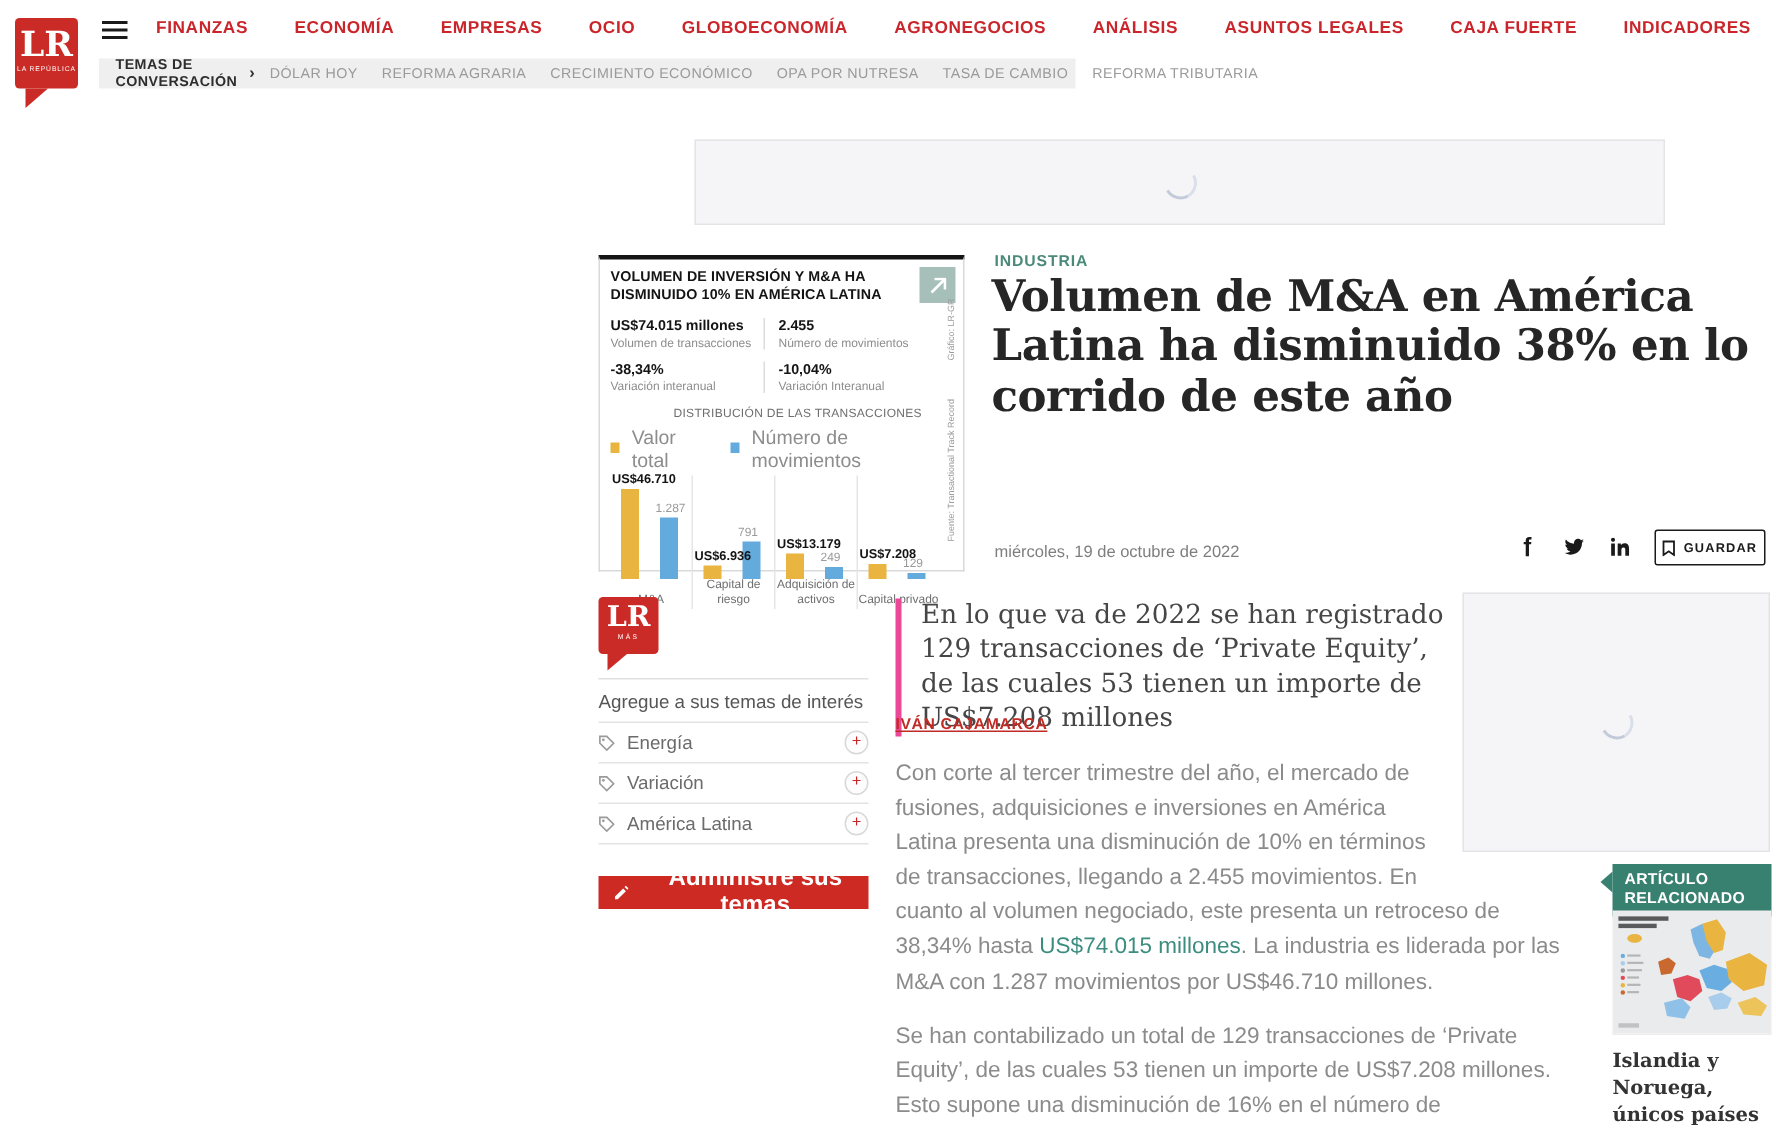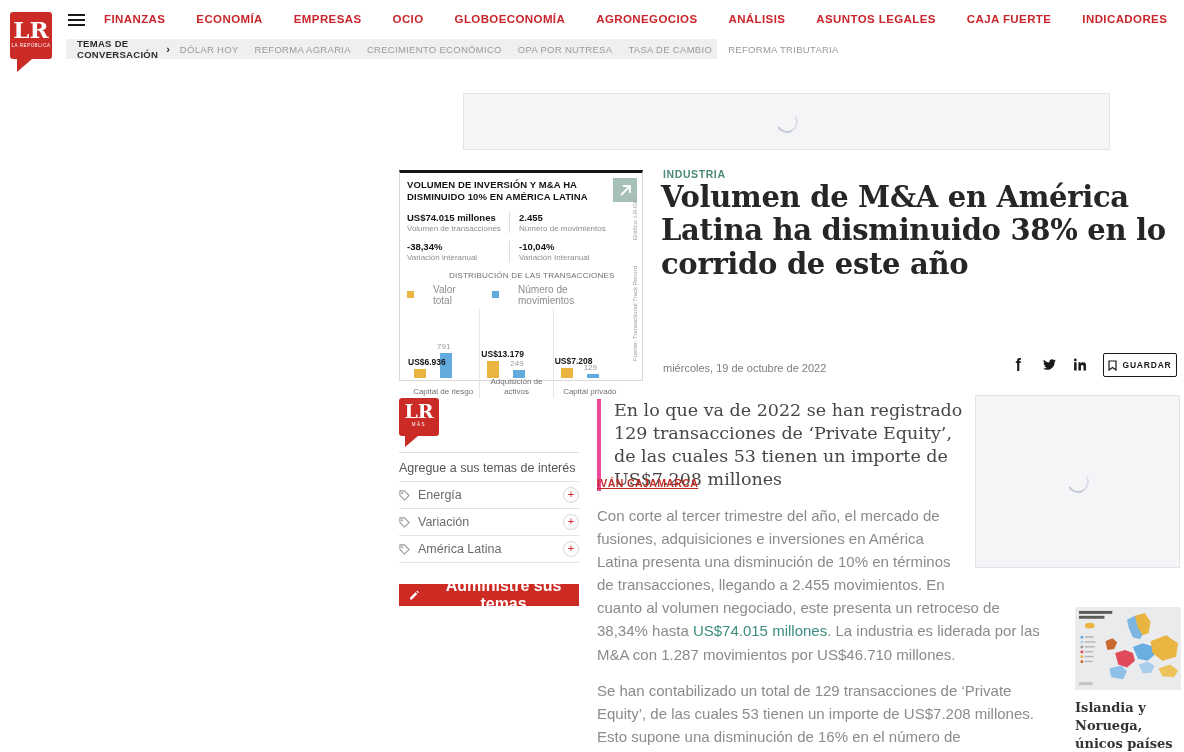--- a/index.html
+++ b/index.html
@@ -41,21 +41,21 @@
                  border:1px solid #d9d9d9; border-top:3px solid #151515; padding:6px 16px 0 7px; }
   .ig-title { font-size:9.5px; font-weight:bold; color:#141414; line-height:1.3; width:195px; letter-spacing:.1px; }
   .ig-expand { position:absolute; top:5px; right:5px; width:24px; height:24px; background:#a6bfb8; border:none; cursor:pointer;
                display:flex; align-items:center; justify-content:center; }
   .ig-stats { display:grid; grid-template-columns:102px 1fr; margin-top:8px; row-gap:8px; }
   .ig-stat-r { border-left:1px solid #dcdcdc; padding-left:9px; }
   .ig-val { font-size:9.5px; font-weight:bold; color:#141414; }
   .ig-lab { font-size:8px; color:#8d8d8d; margin-top:1px; }
   .ig-subtitle { margin-top:9px; font-size:8px; color:#6e6e6e; letter-spacing:.2px;margin-left:42px; }
   .ig-legend { display:flex; gap:15px; margin-top:4px; }
-  .ig-leg-item { display:flex; align-items:center; gap:19px; font-size:10px; color:#8d8d8d; }
+  .ig-leg-item { display:flex; align-items:center; gap:8px; font-size:13px; color:#8d8d8d; }
   .ig-swatch { width:7px; height:7px; display:inline-block; }
   .ig-chart { position:relative; height:89px; margin-top:3px; display:flex; }
   .ig-group { flex:1; position:relative; }
   .ig-group + .ig-group { border-left:1px solid #e6e6e6; }
   .ig-bar { position:absolute; width:12px; bottom:20px; }
   .ig-vlab-o { position:absolute; font-size:8.5px; font-weight:bold; color:#141414; white-space:nowrap; }
   .ig-vlab-b { position:absolute; font-size:8px; color:#9a9a9a; white-space:nowrap; }
   .ig-cat { position:absolute; bottom:2px; width:100%; text-align:center; font-size:8px; color:#6f6f6f; line-height:1.15; }
   .ig-credits { position:absolute; right:1px; top:26px; bottom:6px; width:13px; display:flex; flex-direction:column;
                 justify-content:flex-start; gap:26px; align-items:center; }
@@ -186,20 +186,27 @@
       <span class="ig-leg-item">
         <span class="ig-swatch" id="sw0" style="background: rgb(233, 180, 64);"></span>
         <span>Valor total</span>
       </span>
       <span class="ig-leg-item">
         <span class="ig-swatch" id="sw1" style="background: rgb(100, 171, 221);"></span>
         <span>Número de movimientos</span>
       </span>
     </div>
     <div class="ig-chart" id="ig-chart">
+        <div class="ig-group">
+          <div class="ig-bar" style="left: 7px; height: 60px; background: rgb(233, 180, 64);"></div>
+          <div class="ig-bar" style="left: 33px; height: 41px; background: rgb(100, 171, 221);"></div>
+          <div class="ig-vlab-o" style="left: 1px; bottom: 82px;">US$46.710</div>
+          <div class="ig-vlab-b" style="left: 30px; bottom: 63px;">1.287</div>
+          <div class="ig-cat">M&amp;A</div>
+        </div>
         <div class="ig-group">
           <div class="ig-bar" style="left: 7px; height: 8.90944px; background: rgb(233, 180, 64);"></div>
           <div class="ig-bar" style="left: 33px; height: 25.1989px; background: rgb(100, 171, 221);"></div>
           <div class="ig-vlab-o" style="left: 1px; bottom: 30.9094px;">US$6.936</div>
           <div class="ig-vlab-b" style="left: 30px; bottom: 47.1989px;">791</div>
           <div class="ig-cat">Capital de riesgo</div>
         </div>
         <div class="ig-group">
           <div class="ig-bar" style="left: 7px; height: 16.9287px; background: rgb(233, 180, 64);"></div>
           <div class="ig-bar" style="left: 33px; height: 7.9324px; background: rgb(100, 171, 221);"></div>
@@ -291,20 +298,21 @@
   <a class="author">IVÁN CAJAMARCA</a>
   <div class="body-col">
     <p><span class="wrap-spacer"></span><span>Con corte al tercer trimestre del año, el mercado de fusiones, adquisiciones e inversiones en América Latina presenta una disminución de 10% en términos de transacciones, llegando a 2.455 movimientos. En cuanto al volumen negociado, este presenta un retroceso de 38,34% hasta </span><span class="tlink">US$74.015 millones</span><span>. La industria es liderada por las M&amp;A con 1.287 movimientos por US$46.710 millones.</span></p>
     <p><span>Se han contabilizado un total de 129 transacciones de ‘Private Equity’, de las cuales 53 tienen un importe de US$7.208 millones. Esto supone una disminución de 16% en el número de transacciones y un descenso de 36% en el volumen. En cuanto </span></p>
   </div>
 
   <div class="ad ad-right">
     <div class="spinner"></div>
   </div>
 
+  <div class="rel-label">ARTÍCULO RELACIONADO</div>
   <svg class="rel-map" viewBox="0 0 106 83" preserveAspectRatio="none">
     <rect width="106" height="83" fill="#e9ebed"></rect>
     <rect x="3" y="3" width="34" height="3" fill="#5a5a5a"></rect>
     <rect x="3" y="8" width="26" height="3" fill="#5a5a5a"></rect>
     <ellipse cx="14" cy="18" rx="5" ry="3" fill="#e9b440"></ellipse>
     <path d="M52 12l8-4 7 6 3 10-5 8-7-2-4-9z" fill="#7db6e2"></path>
     <path d="M60 8l10-3 6 9-2 12-6 2-5-8z" fill="#e9b440"></path>
     <path d="M30 34l7-3 5 4-3 7-7 1z" fill="#c9692f"></path>
     <path d="M40 46l10-3 8 3 2 8-8 7-9-3z" fill="#e04a5a"></path>
     <path d="M34 62l12-3 6 6-4 8-12-2z" fill="#8fc0e8"></path>

